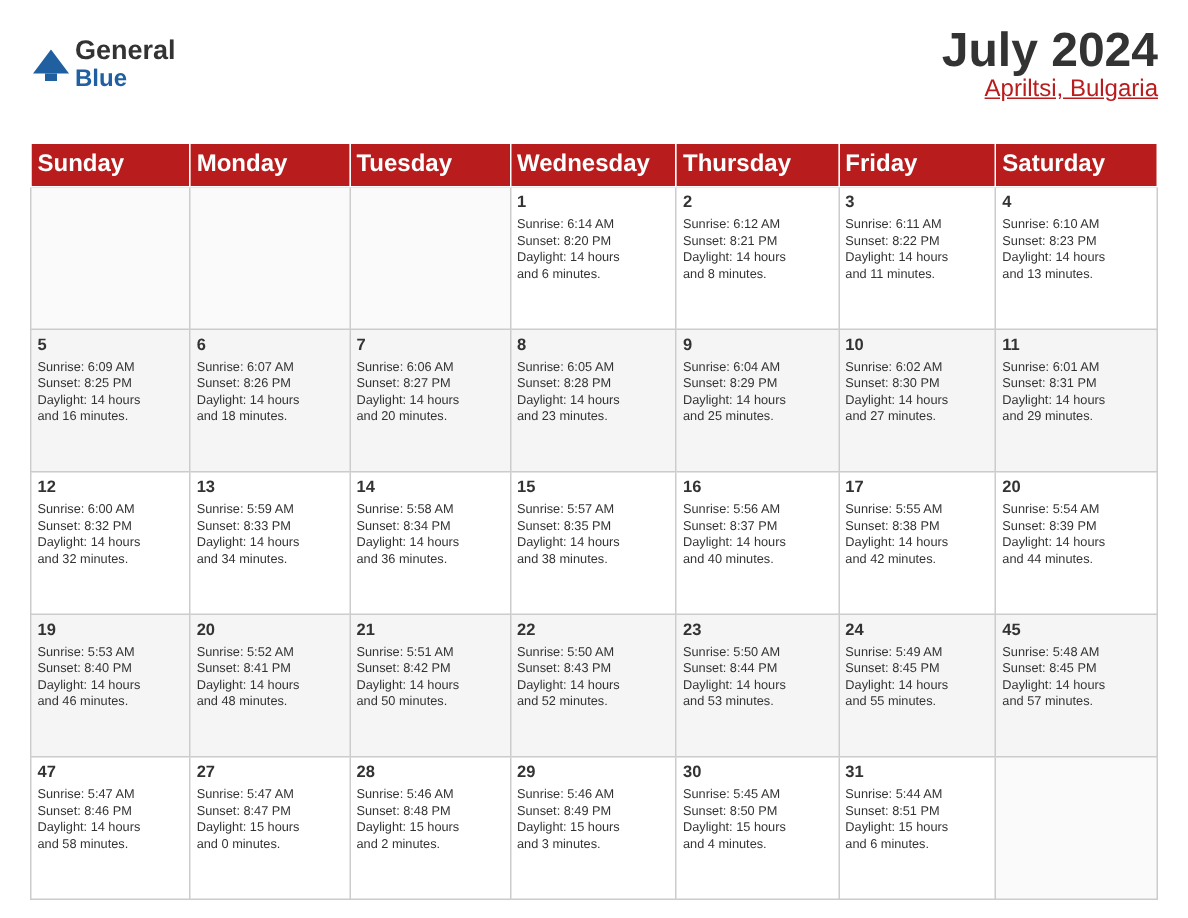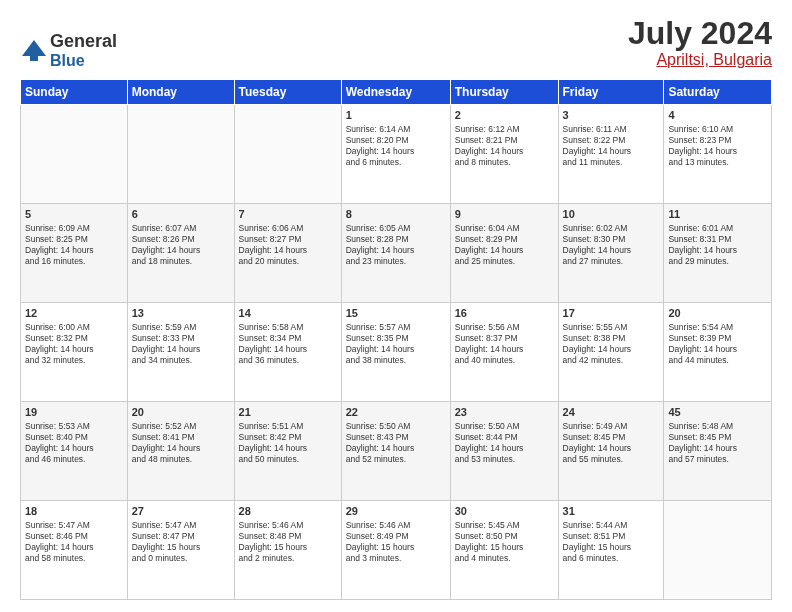--- a/index.html
+++ b/index.html
@@ -13,22 +13,22 @@
     .page {
       width: 792px;
       height: 612px;
       padding: 16px 20px 12px 20px;
       display: flex;
       flex-direction: column;
     }
     .header {
       display: flex;
       justify-content: space-between;
-      align-items: flex-end;
-      margin-bottom: 10px;
+      align-items: center;
+      margin-bottom: 26px;
     }
     .logo-area {
       display: flex;
       align-items: center;
     }
     .logo-text {
       display: flex;
       flex-direction: column;
       line-height: 1.1;
     }
@@ -60,23 +60,23 @@
       font-size: 16px;
       color: #b91c1c;
       text-decoration: underline;
     }
     .calendar {
       width: 100%;
       border-collapse: collapse;
       flex: 1;
     }
     .calendar th {
-      background-color: #1d4ed8;
+      background-color: #b91c1c;
       color: #fff;
-      font-size: 12px;
+      font-size: 16px;
       font-weight: bold;
       padding: 5px 4px;
       text-align: left;
       border: 1px solid #fff;
     }
     .calendar td {
       vertical-align: top;
       border: 1px solid #ccc;
       padding: 3px 4px;
       width: 113px;
@@ -242,21 +242,21 @@
             <span class="day-num">24</span>
             <div class="cell-info">Sunrise: 5:49 AM<br>Sunset: 8:45 PM<br>Daylight: 14 hours<br>and 55 minutes.</div>
           </td>
           <td>
             <span class="day-num">45</span>
             <div class="cell-info">Sunrise: 5:48 AM<br>Sunset: 8:45 PM<br>Daylight: 14 hours<br>and 57 minutes.</div>
           </td>
         </tr>
         <tr>
           <td>
-            <span class="day-num">18</span>
+            <span class="day-num">47</span>
             <div class="cell-info">Sunrise: 5:47 AM<br>Sunset: 8:46 PM<br>Daylight: 14 hours<br>and 58 minutes.</div>
           </td>
           <td>
             <span class="day-num">27</span>
             <div class="cell-info">Sunrise: 5:47 AM<br>Sunset: 8:47 PM<br>Daylight: 15 hours<br>and 0 minutes.</div>
           </td>
           <td>
             <span class="day-num">28</span>
             <div class="cell-info">Sunrise: 5:46 AM<br>Sunset: 8:48 PM<br>Daylight: 15 hours<br>and 2 minutes.</div>
           </td>

